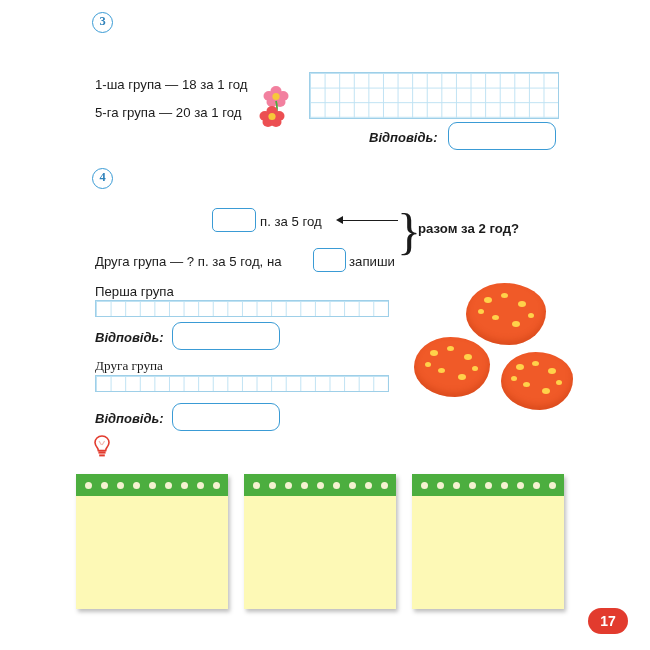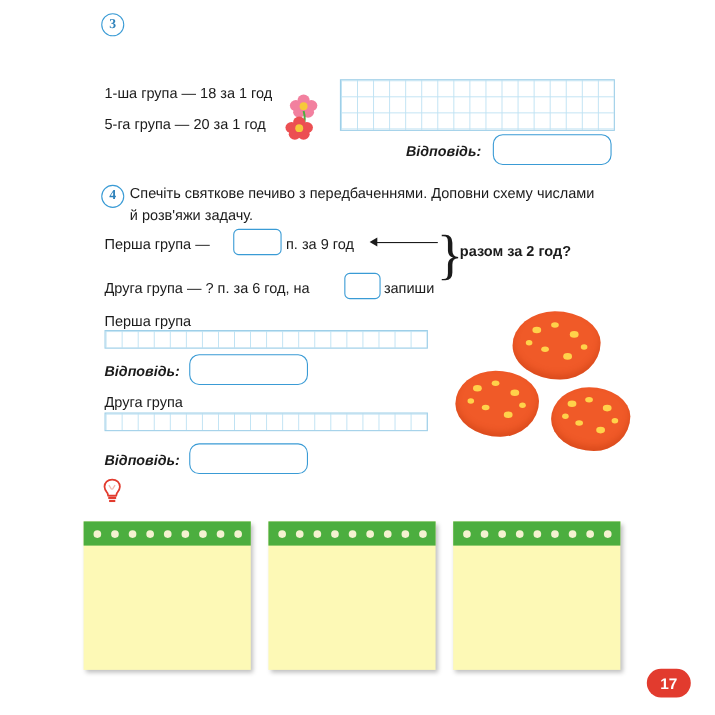--- a/index.html
+++ b/index.html
@@ -191,43 +191,41 @@
     </svg>
   </div>
 
   <div class="grid" style="left:309px; top:72px; width:248px; height:45px;"></div>
 
   <div class="line-text bold-it" style="left:369px; top:129px;">Відповідь:</div>
   <div class="answer-box" style="left:448px; top:122px; width:106px; height:26px;"></div>
 
   <div class="num-circle" style="left:92px; top:168px;">4</div>
 
-  <div class="task-text" style="left:118px; top:166px; width:432px;">Спечіть святкове печиво з передбаченнями. Доповни схему числами й розв'яжи задачу.</div>
-
-  <div class="line-text" style="left:95px; top:213px;">Перша група —</div>
+
   <div class="small-box" style="left:212px; top:208px; width:42px; height:22px;"></div>
-  <div class="line-text" style="left:260px; top:213px;">п. за 9 год</div>
+  <div class="line-text" style="left:260px; top:213px;">п. за 5 год</div>
 
   <div class="arrow-line" style="left:342px; top:220px; width:56px;"></div>
   <div class="arrow-head" style="left:336px; top:216px;"></div>
 
-  <div class="line-text" style="left:95px; top:253px;">Друга група — ? п. за 6 год, на</div>
+  <div class="line-text" style="left:95px; top:253px;">Друга група — ? п. за 5 год, на</div>
   <div class="small-box" style="left:313px; top:248px; width:31px; height:22px;"></div>
   <div class="line-text" style="left:349px; top:253px;">запиши</div>
 
   <div class="brace" style="left:397px; top:206px;">}</div>
   <div class="line-text" style="left:418px; top:220px;font-weight:bold;">разом за 2 год?</div>
 
   <div class="line-text" style="left:95px; top:283px;">Перша група</div>
   <div class="grid" style="left:95px; top:300px; width:292px; height:15px;"></div>
 
   <div class="line-text bold-it" style="left:95px; top:329px;">Відповідь:</div>
   <div class="answer-box" style="left:172px; top:322px; width:106px; height:26px;"></div>
 
-  <div class="line-text" style="left:95px; top:357px;">Друга група</div>
+  <div class="line-text" style="left:95px; top:357px;font-family:Liberation Serif, serif;">Друга група</div>
   <div class="grid" style="left:95px; top:375px; width:292px; height:15px;"></div>
 
   <div class="line-text bold-it" style="left:95px; top:410px;">Відповідь:</div>
   <div class="answer-box" style="left:172px; top:403px; width:106px; height:26px;"></div>
 
   <div>
     <div class="cookie" style="left:466px; top:283px; width:80px; height:62px;">
       <div class="chip" style="left:18px; top:14px; width:8px; height:6px;"></div>
       <div class="chip" style="left:35px; top:10px; width:7px; height:5px;"></div>
       <div class="chip" style="left:52px; top:18px; width:8px; height:6px;"></div>

